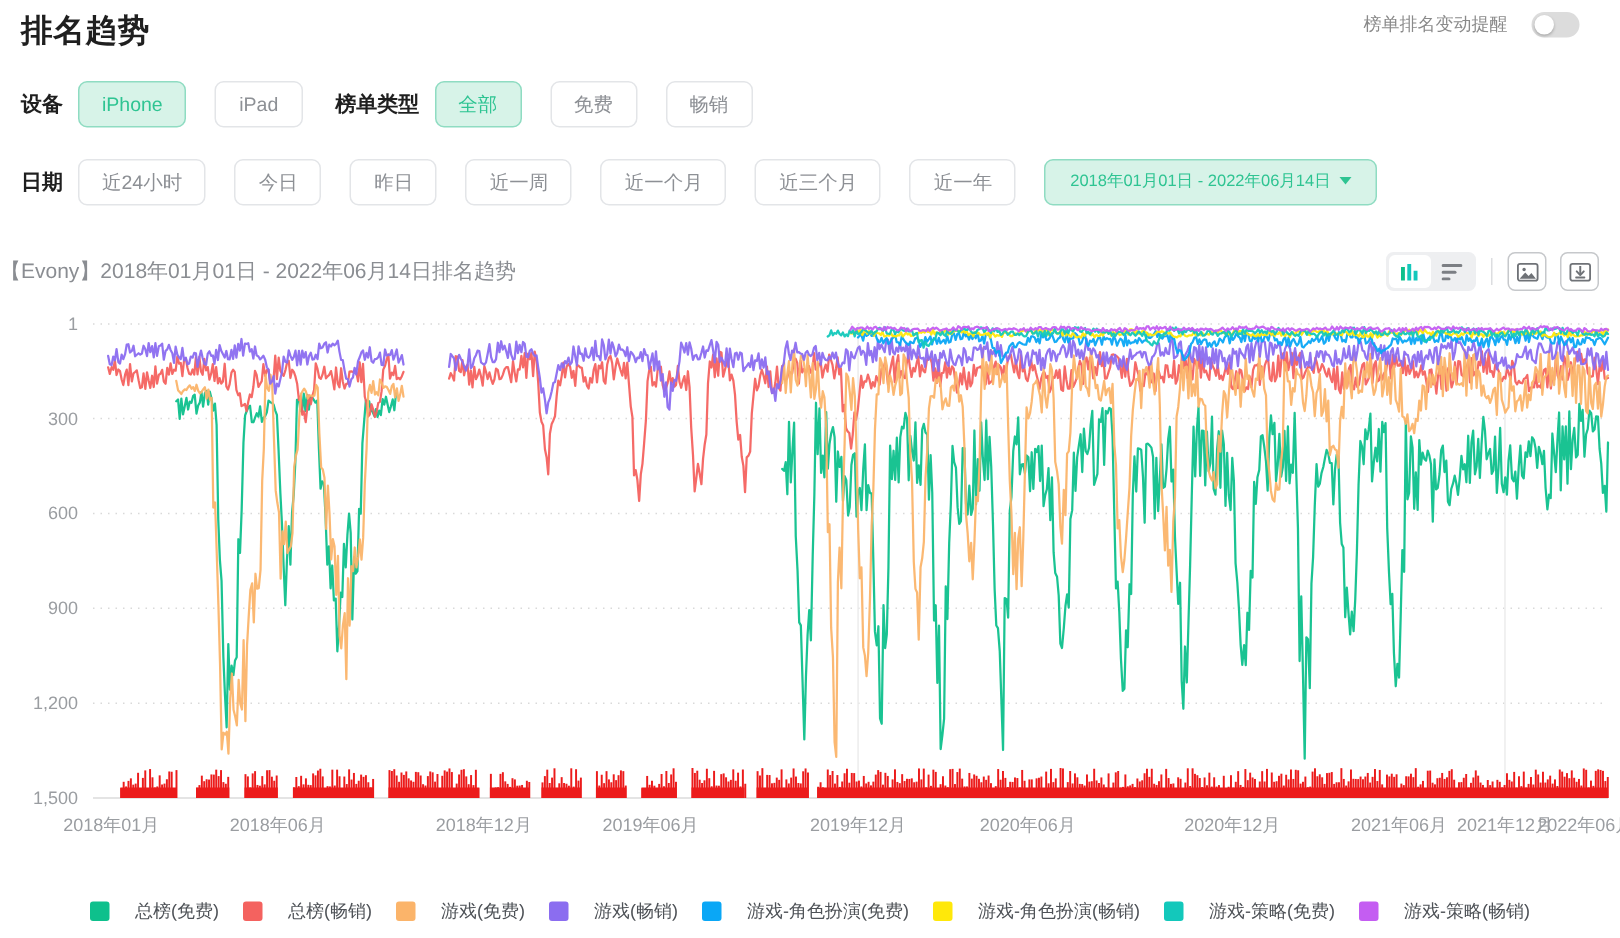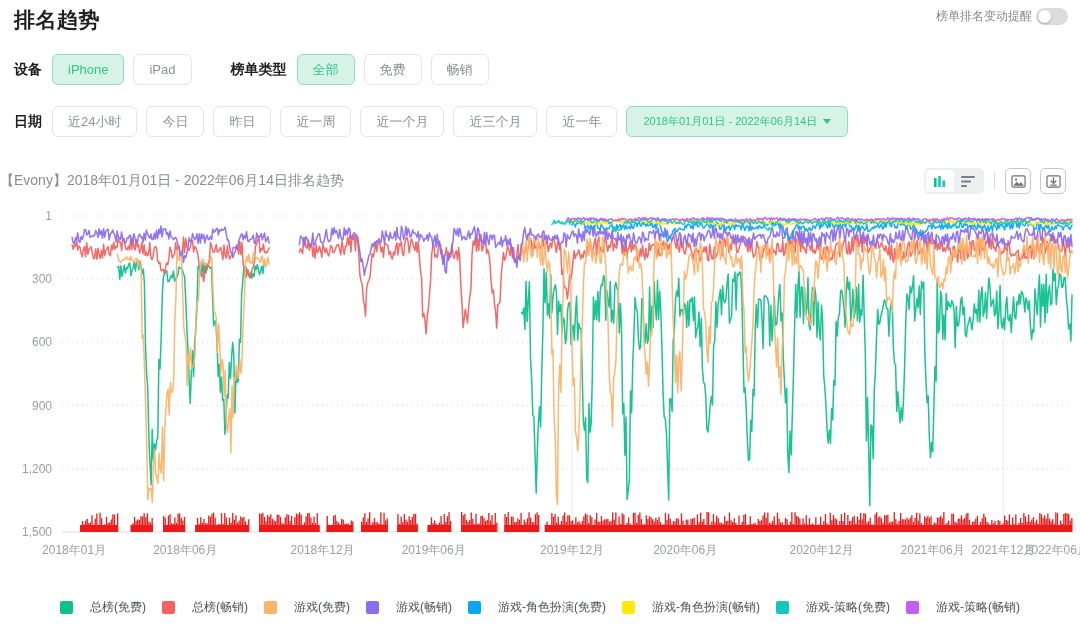--- a/index.html
+++ b/index.html
@@ -27,25 +27,25 @@
     position: absolute;
     left: 14px;
     top: 6px;
     font-size: 21px;
     font-weight: bold;
     color: #1f1f1f;
     letter-spacing: .5px;
   }
   .alert-toggle-wrap {
     position: absolute;
-    right: 12px;
+    right: 27px;
     top: 8px;
     display: flex;
     align-items: flex-end;
-    gap: 4px;
+    gap: 16px;
   }
   .alert-label {
     font-size: 12px;
     color: #8a8a8a;
   }
   .switch {
     width: 32px;
     height: 17px;
     border-radius: 9px;
     background: #dcdcdc;
@@ -81,30 +81,30 @@
   }
   .chip {
     height: 31px;
     line-height: 29px;
     padding: 0 15px;
     border: 1px solid #e3e5e8;
     border-radius: 6px;
     background: #fff;
     font-size: 13px;
     color: #8d9095;
-    margin-right: 9px;
+    margin-right: 19px;
     white-space: nowrap;
     box-sizing: border-box;
   }
   .chip.active {
     background: #d7f3e8;
     border-color: #8fdcc2;
     color: #2ec492;
   }
-  .chip.group-gap { margin-right: 39px; }
+  .chip.group-gap { margin-right: 22px; }
   .chip.date-range {
     background: #d7f3e8;
     border-color: #8fdcc2;
     color: #2ec492;
     padding: 0 16px;
     font-size: 11px;
   }
   .caret {
     display: inline-block;
     margin-left: 6px;

